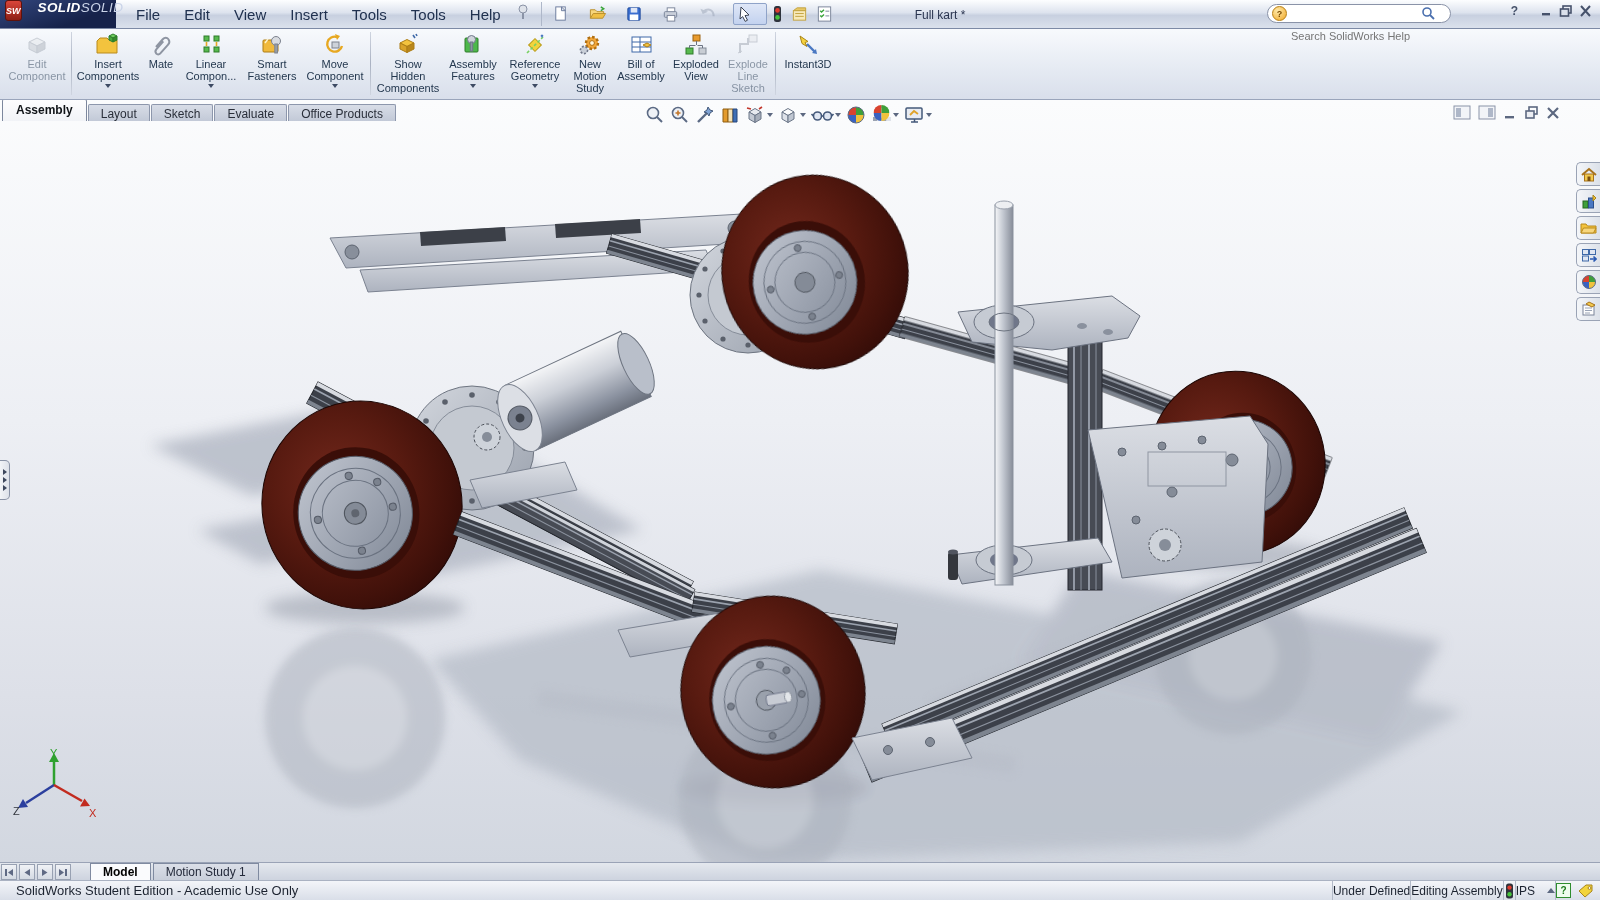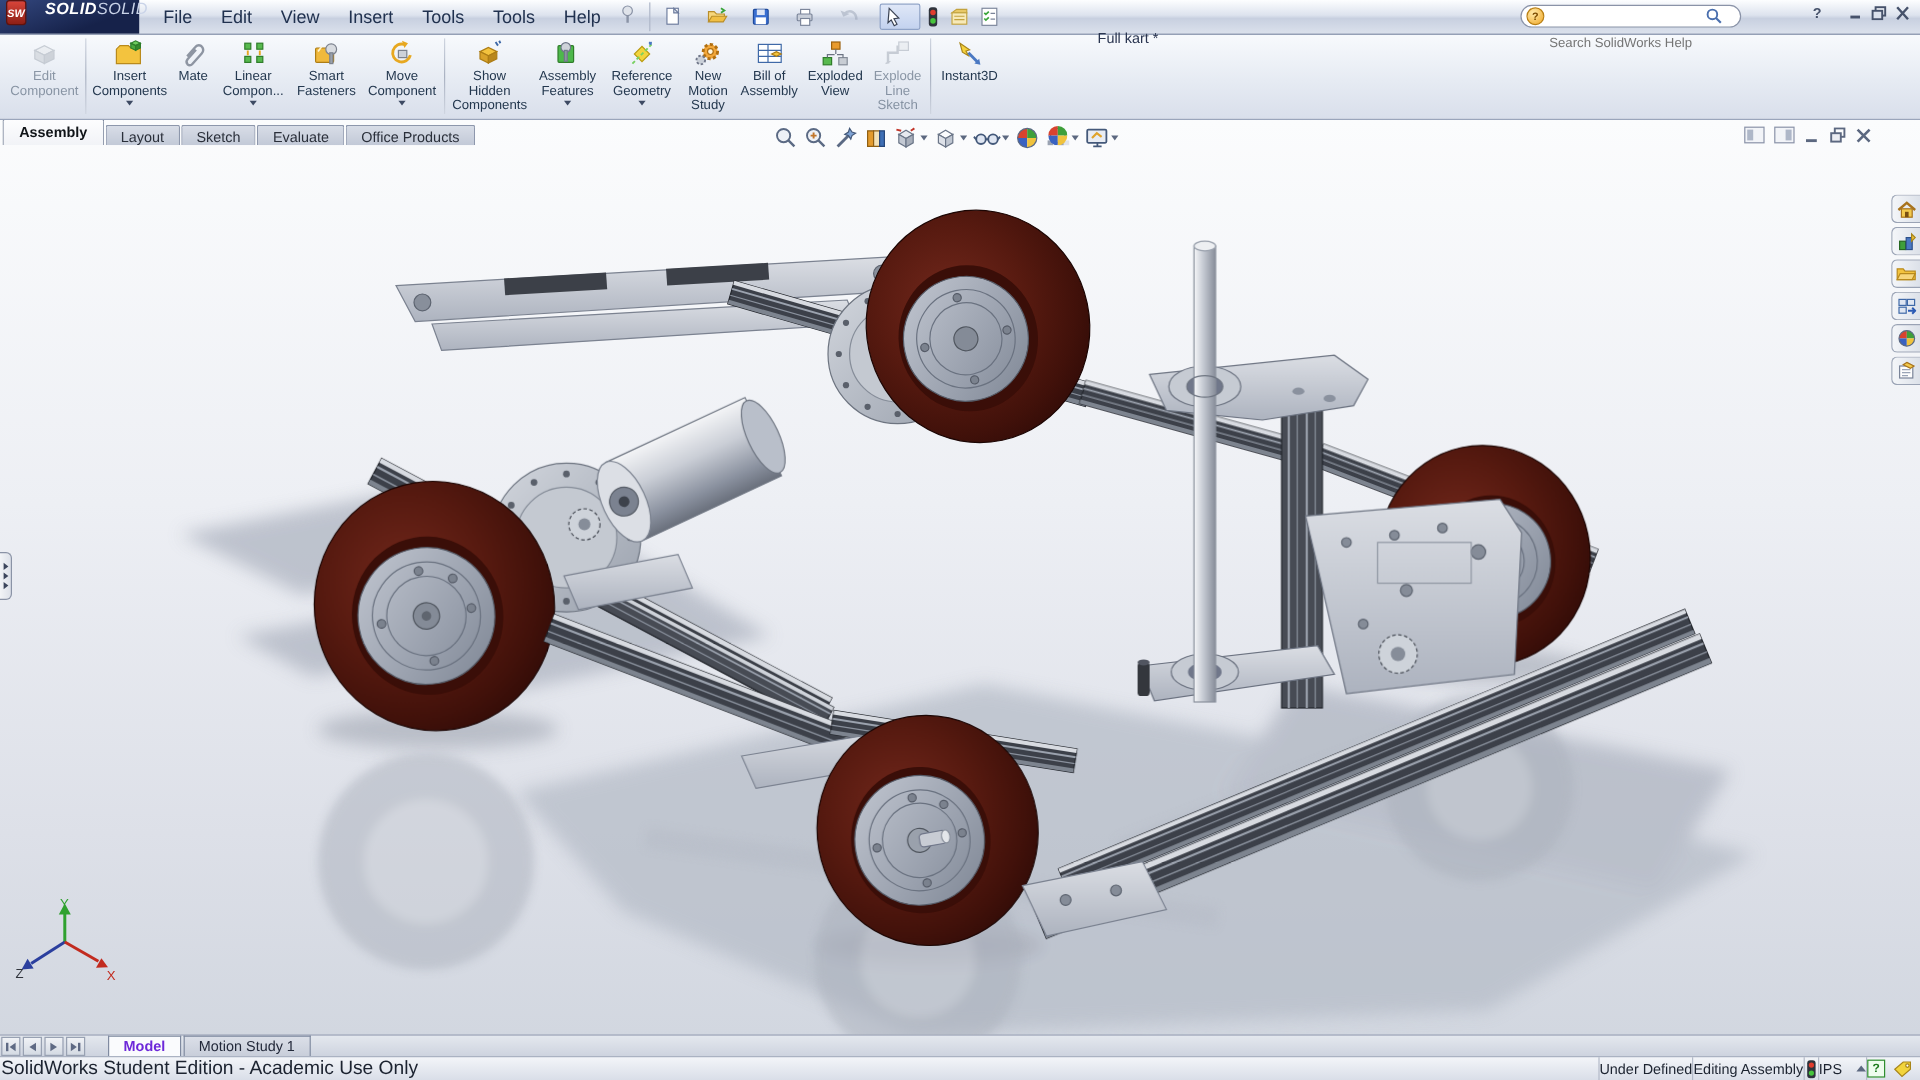--- a/index.html
+++ b/index.html
@@ -15,21 +15,21 @@
     display:flex;align-items:center;justify-content:center;}
   .logotxt{color:#fff;font-style:italic;font-size:13.5px;letter-spacing:.4px;font-weight:bold;}
   .logotxt .works{font-weight:normal;color:#c9d3e8;}
   #menus{display:flex;align-items:center;margin-left:8px;}
   .menu-item{padding:5px 12px;font-size:15px;color:#20314f;cursor:default;}
   .pin-icon{margin-left:2px;}
   #quickbar{display:flex;align-items:center;margin-left:10px;gap:2px;border-left:1px solid #aeb7c9;padding-left:8px;height:24px;}
   .qbtn{display:flex;align-items:center;padding:1px 2px;}
   .qdd{width:0;height:0;border-left:3px solid transparent;border-right:3px solid transparent;border-top:4px solid #5a6residual;border-top-color:#5a6782;margin:0 3px 0 1px;}
   .qsel{background:linear-gradient(#dfe7f7,#c3d2ef);border:1px solid #8fa3c8;border-radius:2px;}
-  #doctitle{position:absolute;left:860px;width:160px;text-align:center;font-size:12px;color:#2a3550;top:25px;}
+  #doctitle{position:absolute;left:860px;width:160px;text-align:center;font-size:12px;color:#2a3550;top:8px;}
   #searchbox{position:absolute;left:1267px;top:4px;width:184px;height:19px;background:#fff;
     border:1px solid #8a93a8;border-radius:10px;display:flex;align-items:center;padding:0 4px;box-sizing:border-box;}
   #searchbox .balloon{width:13px;height:13px;border-radius:50%;background:radial-gradient(circle at 35% 30%,#ffe9a8,#f0a828);
     border:1px solid #b97f12;color:#7a4a00;font-size:9px;font-weight:bold;display:flex;align-items:center;justify-content:center;flex:0 0 auto;}
   #search-input{flex:1;border:none;outline:none;font-size:11px;color:#555;padding:0 4px;background:transparent;min-width:0;margin-top:44px;}
   #appbtns{position:absolute;right:8px;top:4px;display:flex;align-items:center;gap:6px;}
   .appglyph{color:#46526b;font-size:12px;font-weight:bold;display:flex;align-items:center;}
   
   #ribbon{position:absolute;top:28px;left:0;width:1600px;height:72px;
     background:linear-gradient(#f8fafd,#e6ebf3 55%,#d9dfeb);border-bottom:1px solid #9aa5bb;
@@ -62,25 +62,25 @@
   #taskpane{position:absolute;right:0;top:62px;display:flex;flex-direction:column;gap:3px;z-index:20;}
   .tptab{width:23px;height:22px;background:linear-gradient(90deg,#f4f6f9,#dce1e9);
     border:1px solid #9aa3b5;border-right:none;border-radius:5px 0 0 5px;display:flex;align-items:center;justify-content:center;}
   #triad{position:absolute;left:12px;top:645px;}
   
   #modelbar{position:absolute;top:862px;left:0;width:1600px;height:18px;
     background:linear-gradient(#e4e8ee,#ccd2de);border-top:1px solid #9aa3b6;display:flex;align-items:flex-end;z-index:50;}
   .navbtn{width:14px;height:14px;margin:0 1px 1px 1px;background:linear-gradient(#f0f2f6,#d4dae3);
     border:1px solid #98a1b2;display:flex;align-items:center;justify-content:center;}
   .mtab{font-size:12px;padding:1px 12px 2px;border:1px solid #7f8aa0;border-bottom:none;margin-right:2px;}
-  .mtab.active{background:#fafbfd;font-weight:bold;margin-left:18px;color:#6d28d9;}
+  .mtab.active{background:#fafbfd;font-weight:bold;margin-left:18px;color:#000000;}
   .mtab.inactive{background:linear-gradient(#dbdfe8,#c7cdd9);color:#23293a;}
   #statusbar{position:absolute;top:880px;left:0;width:1600px;height:20px;
     background:linear-gradient(#f3f5f9,#d9dee8);border-top:1px solid #aab2c2;display:flex;align-items:center;z-index:50;box-sizing:border-box;}
-  #status-left{flex:1;font-size:16px;color:#1c2330;padding-left:1px;}
+  #status-left{flex:1;font-size:13px;color:#1c2330;padding-left:16px;}
   .scell{border-left:1px solid #b3bac8;height:100%;display:flex;align-items:center;padding:0 0;font-size:12px;color:#1c2330;}
   .tri-up{width:0;height:0;border-left:4px solid transparent;border-right:4px solid transparent;border-bottom:5px solid #5c6880;margin-left:12px;}
   .helpbox{width:13px;height:13px;border:1px solid #2f8d2f;background:#eefcee;color:#1c7a1c;
     font-size:10px;font-weight:bold;display:flex;align-items:center;justify-content:center;}
 </style>
 </head>
 <body>
 
 <div id="titlebar">
   <div id="logo">

